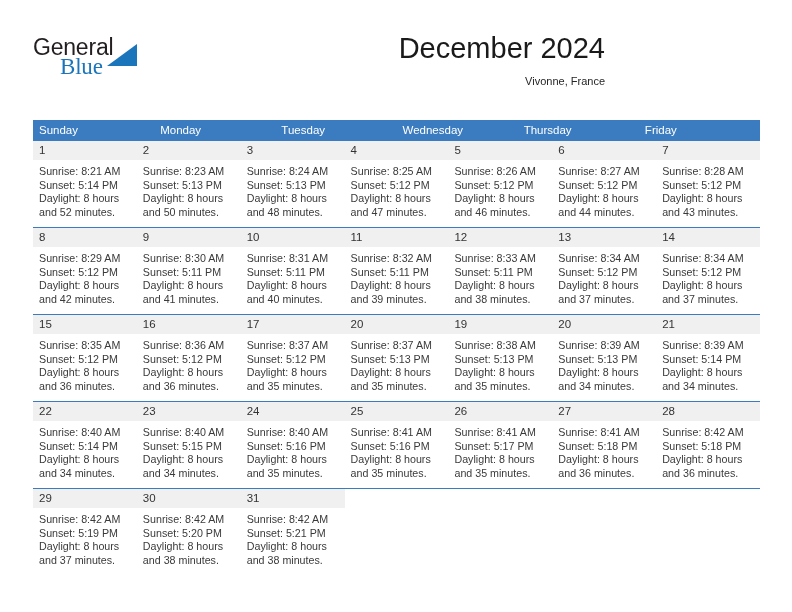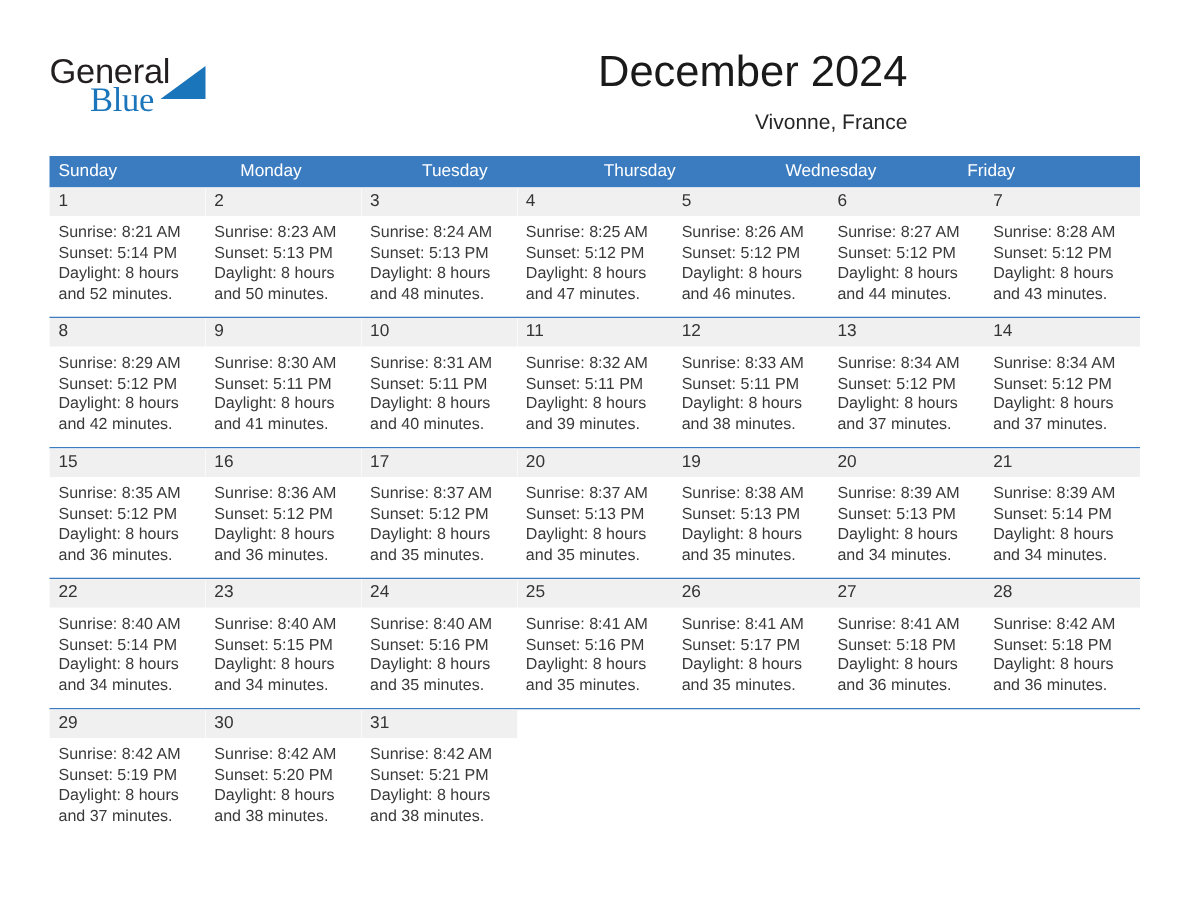--- a/index.html
+++ b/index.html
@@ -70,38 +70,39 @@
     text-align: right;
   }
   .cal-title {
     font-size: 29px;
     color: #1a1a1a;
     font-weight: normal;
     line-height: 36px;
     white-space: nowrap;
   }
   .cal-sub {
-    font-size: 14px;
+    font-size: 11px;
     color: #262626;
     line-height: 20px;
     margin-top: 5px;
     white-space: nowrap;
   }
 
   
   .calendar {
     position: absolute;
     left: 33px;
     top: 104px;
     width: 727px;
   }
   .dow-row {
     display: flex;
     background: #3b7cc0;
     height: 20px;
+    margin-top: 16px;
   }
   .dow {
     flex: 1 1 0;
     color: #ffffff;
     font-size: 11.5px;
     line-height: 20px;
     padding-left: 6px;
     box-sizing: border-box;
     white-space: nowrap;
     overflow: hidden;
@@ -167,22 +168,22 @@
     </div>
 
   </div>
 
   <div class="calendar">
 
     <div class="dow-row">
       <div class="dow">Sunday</div>
       <div class="dow">Monday</div>
       <div class="dow">Tuesday</div>
+      <div class="dow">Wednesday</div>
       <div class="dow">Thursday</div>
-      <div class="dow">Wednesday</div>
       <div class="dow">Friday</div>
     </div>
 
     <div class="week">
       <div class="cell">
         <div class="daynum-band">
             <span class="daynum">1</span>
           </div>
         <div class="cell-body">
           <div class="cell-line">Sunrise: 8:21 AM</div>

